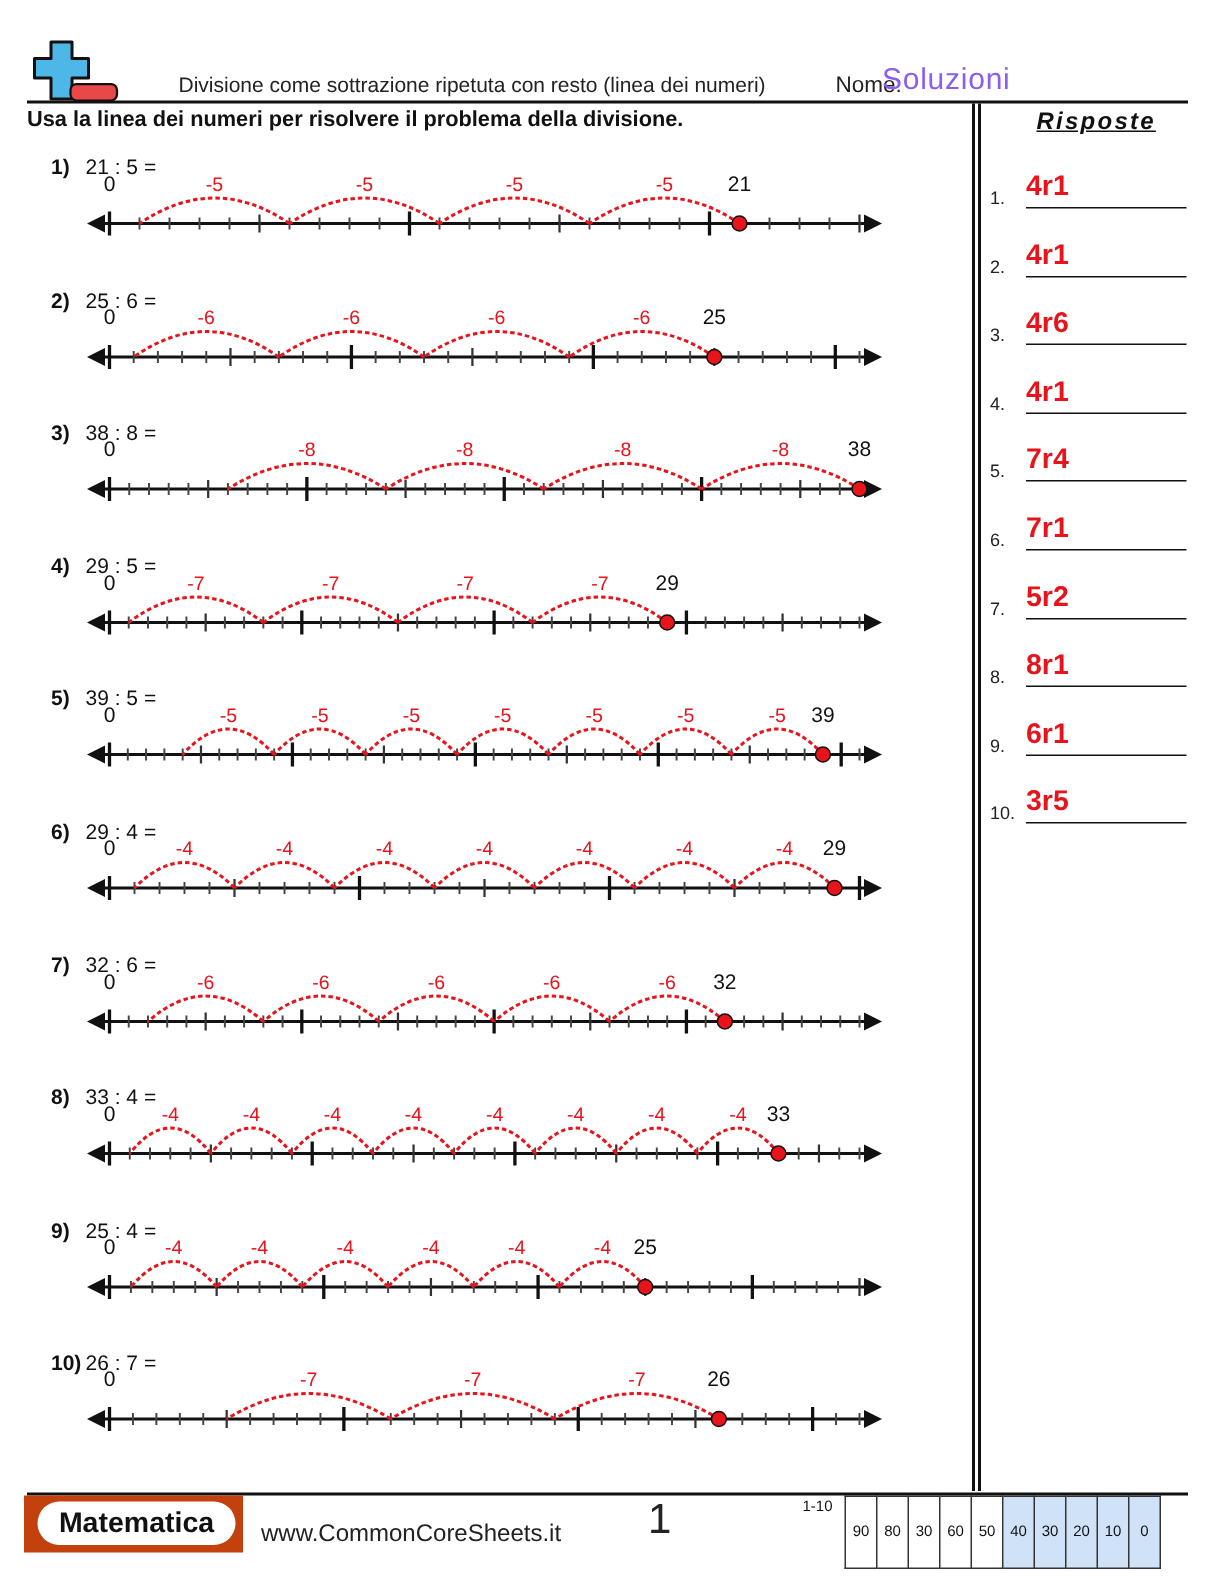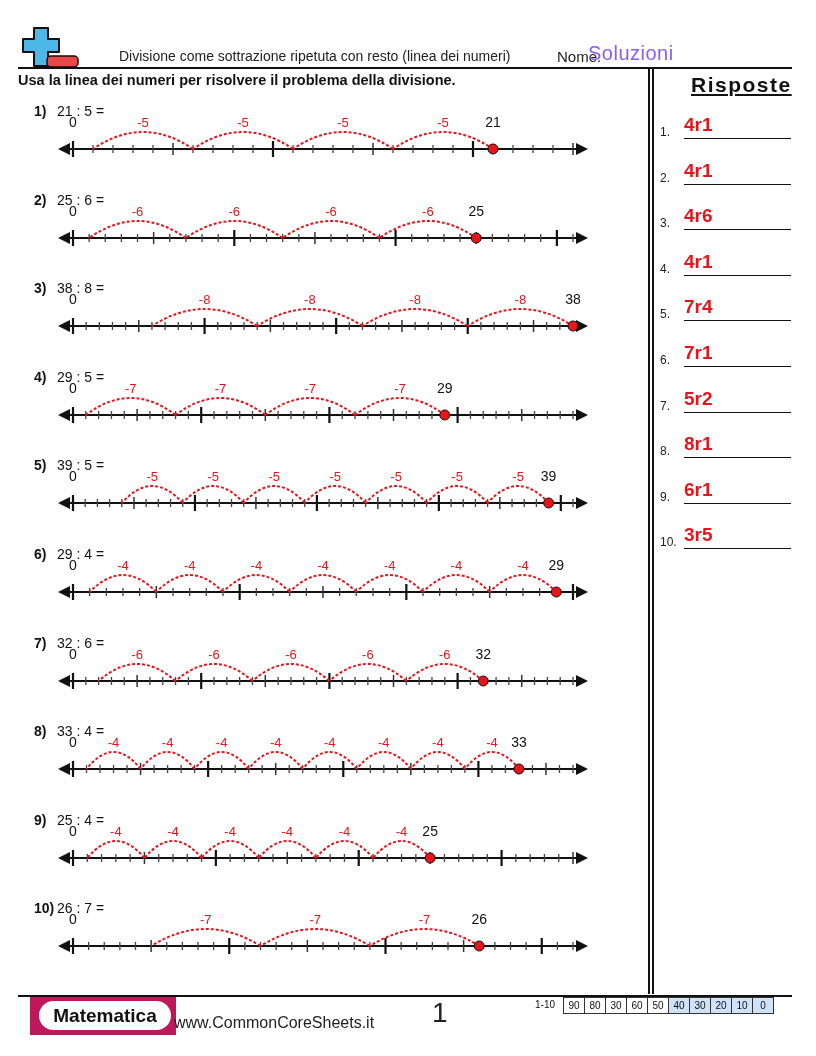--- a/index.html
+++ b/index.html
@@ -4,37 +4,37 @@
 <style>
   html,body{margin:0;padding:0;background:#fff;}
   body{width:816px;height:1056px;position:relative;overflow:hidden;font-family:"Liberation Sans",sans-serif;color:#111;}
   .logo{position:absolute;left:22px;top:26px;width:58px;height:42px;}
   .header-rule{position:absolute;left:18px;top:67px;width:774px;height:2px;background:#111;}
   .title{position:absolute;left:119px;top:48px;font-size:14px;color:#222;}
   .name-label{position:absolute;left:557px;top:48px;font-size:15px;color:#222;}
   .name-value{position:absolute;left:588px;top:42px;font-size:20px;font-weight:normal;color:#8b5cf6;letter-spacing:0.5px;}
   .instructions{position:absolute;left:18px;top:72px;font-size:14.5px;font-weight:bold;}
   .vdiv{position:absolute;left:648px;top:69px;width:6px;height:925px;border-left:2px solid #111;border-right:2px solid #111;box-sizing:border-box;}
-  .answers-title{position:absolute;left:691px;top:73px;font-size:21px;font-weight:bold;text-decoration:underline;letter-spacing:1.5px;}
+  .answers-title{position:absolute;left:691px;top:73px;font-size:16px;font-weight:bold;text-decoration:underline;letter-spacing:1.5px;font-style:italic;}
   .answer-row{position:absolute;left:660px;width:135px;height:30px;}
   .answer-num{position:absolute;left:0;bottom:0;font-size:12px;color:#222;}
   .answer-line{position:absolute;left:24px;right:4px;bottom:0;height:1px;background:#111;}
   .answer-val{position:absolute;left:24px;right:4px;bottom:3px;font-size:19px;font-weight:bold;color:#e8141c;}
   .problem{position:absolute;left:0;width:640px;height:80px;}
   .prob-num{position:absolute;left:34px;top:0;font-size:14px;font-weight:bold;}
   .prob-eq{position:absolute;left:57px;top:0;font-size:14px;}
   .nl{position:absolute;left:0;top:0;}
   .footer-rule{position:absolute;left:18px;top:995px;width:774px;height:2px;background:#111;}
-  .brand{position:absolute;left:30px;top:997px;width:146px;height:38px;background:#be185d;}
+  .brand{position:absolute;left:16px;top:997px;width:146px;height:38px;background:#c2410c;}
   .brand span{position:absolute;left:9px;top:4px;width:132px;height:29px;background:#fff;border-radius:15px;text-align:center;font-size:19px;font-weight:bold;line-height:29px;}
   .site{position:absolute;left:174px;top:1014px;font-size:16px;color:#222;}
   .page-num{position:absolute;left:432px;top:997px;font-size:28px;color:#222;}
   .score-label{position:absolute;left:535px;top:999px;font-size:10px;}
   .score-table{position:absolute;left:563px;top:997px;border-collapse:collapse;}
-  .score-table td{border:1px solid #333;width:18px;height:15px;font-size:10px;text-align:center;padding:0 1px;}
+  .score-table td{border:1px solid #333;width:18px;height:15px;font-size:10px;text-align:center;padding:16px 1px;}
   .score-table td.hl{background:#cfe2f8;}
 </style>
 </head>
 <body>
 
 <svg class="logo" viewBox="0 0 58 42">
   <path d="M12 2 h14 v11 h11 v13 h-11 v14 h-14 v-14 h-11 v-13 h11 z" fill="#4db8e8" stroke="#111" stroke-width="2" stroke-linejoin="round"></path>
   <rect x="25" y="30" width="31" height="11" rx="4" fill="#e84848" stroke="#111" stroke-width="1.5"></rect>
 </svg>
 <div class="header-rule"></div>

